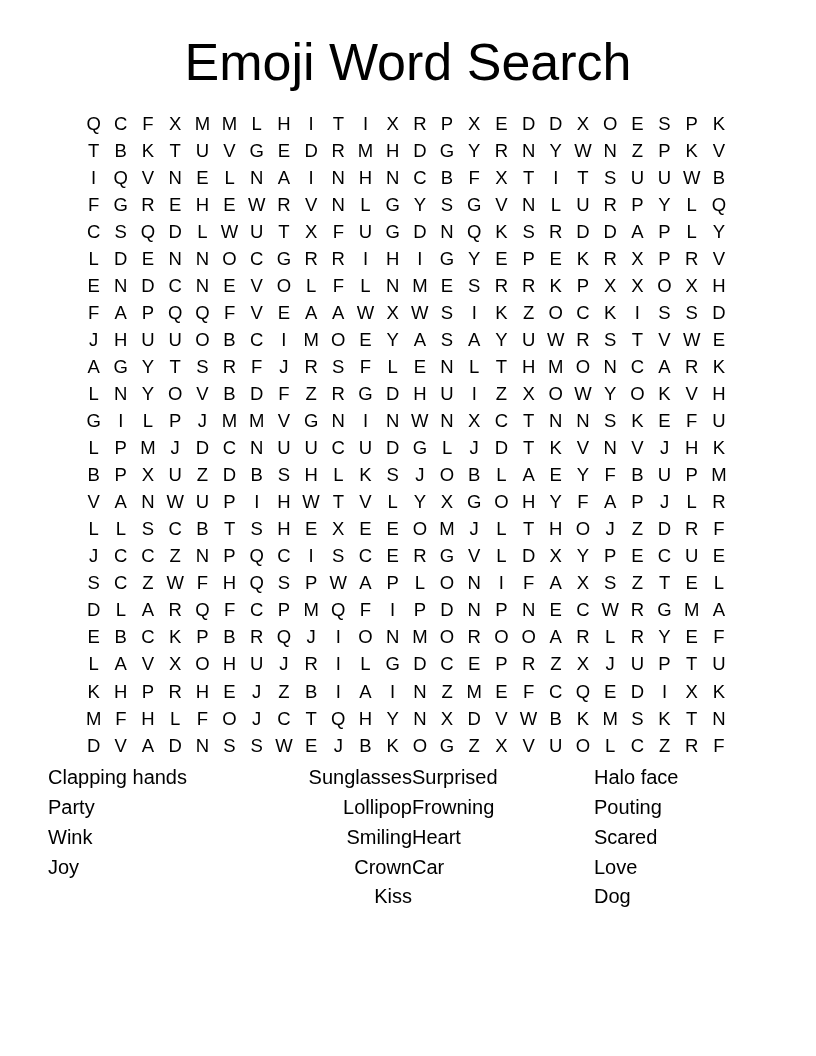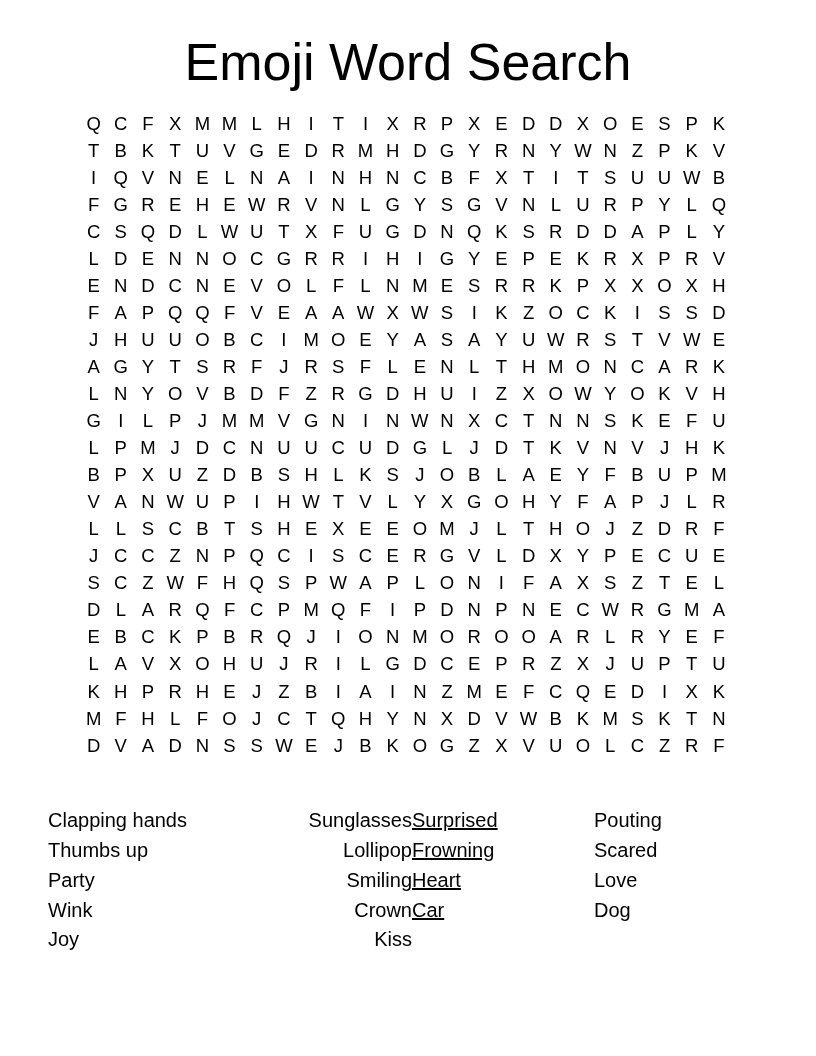--- a/index.html
+++ b/index.html
@@ -20,27 +20,27 @@
     display: grid;
     grid-template-columns: repeat(24, 27.2px);
     grid-auto-rows: 27.05px;
   }
   .cell {
     display: flex; align-items: center; justify-content: center;
     font-size: 18.5px; font-weight: 400;
     user-select: none;
   }
   .word-list {
-    position: absolute; left: 48px; top: 806px;
+    position: absolute; left: 48px; top: 763px;
     display: flex; flex-direction: row;
   }
   .word-col { display: block; }
   .word-col:nth-child(1) { width: 182px; }
   .word-col:nth-child(2) { width: 182px; text-align: right; }
-  .word-col:nth-child(3) { width: 182px; text-decoration: underline; }
+  .word-col:nth-child(3) { width: 182px; }
   .word-col:nth-child(4) { width: 182px; }
   .word {
     font-size: 20px; line-height: 29.85px; font-weight: 400;
     white-space: nowrap;
   }
 </style>
 </head>
 <body>
 
 <h1 class="page-title">Emoji Word Search</h1>
@@ -620,37 +620,37 @@
     <span class="cell">L</span>
     <span class="cell">C</span>
     <span class="cell">Z</span>
     <span class="cell">R</span>
     <span class="cell">F</span>
   </div>
 
 <div class="word-list">
     <div class="word-col">
       <div class="word">Clapping hands</div>
-      <div class="word">Thumbs up</div>
       <div class="word">Party</div>
       <div class="word">Wink</div>
       <div class="word">Joy</div>
     </div>
     <div class="word-col">
       <div class="word">Sunglasses</div>
       <div class="word">Lollipop</div>
       <div class="word">Smiling</div>
       <div class="word">Crown</div>
       <div class="word">Kiss</div>
     </div>
     <div class="word-col">
       <div class="word">Surprised</div>
       <div class="word">Frowning</div>
       <div class="word">Heart</div>
       <div class="word">Car</div>
     </div>
     <div class="word-col">
+      <div class="word">Halo face</div>
       <div class="word">Pouting</div>
       <div class="word">Scared</div>
       <div class="word">Love</div>
       <div class="word">Dog</div>
     </div>
   </div>
 
 </body></html>

